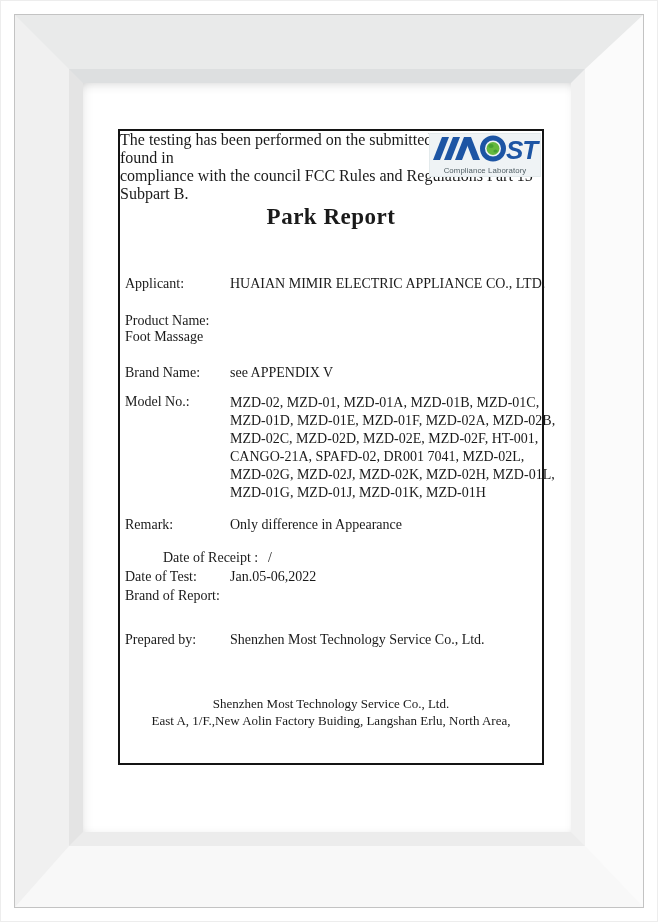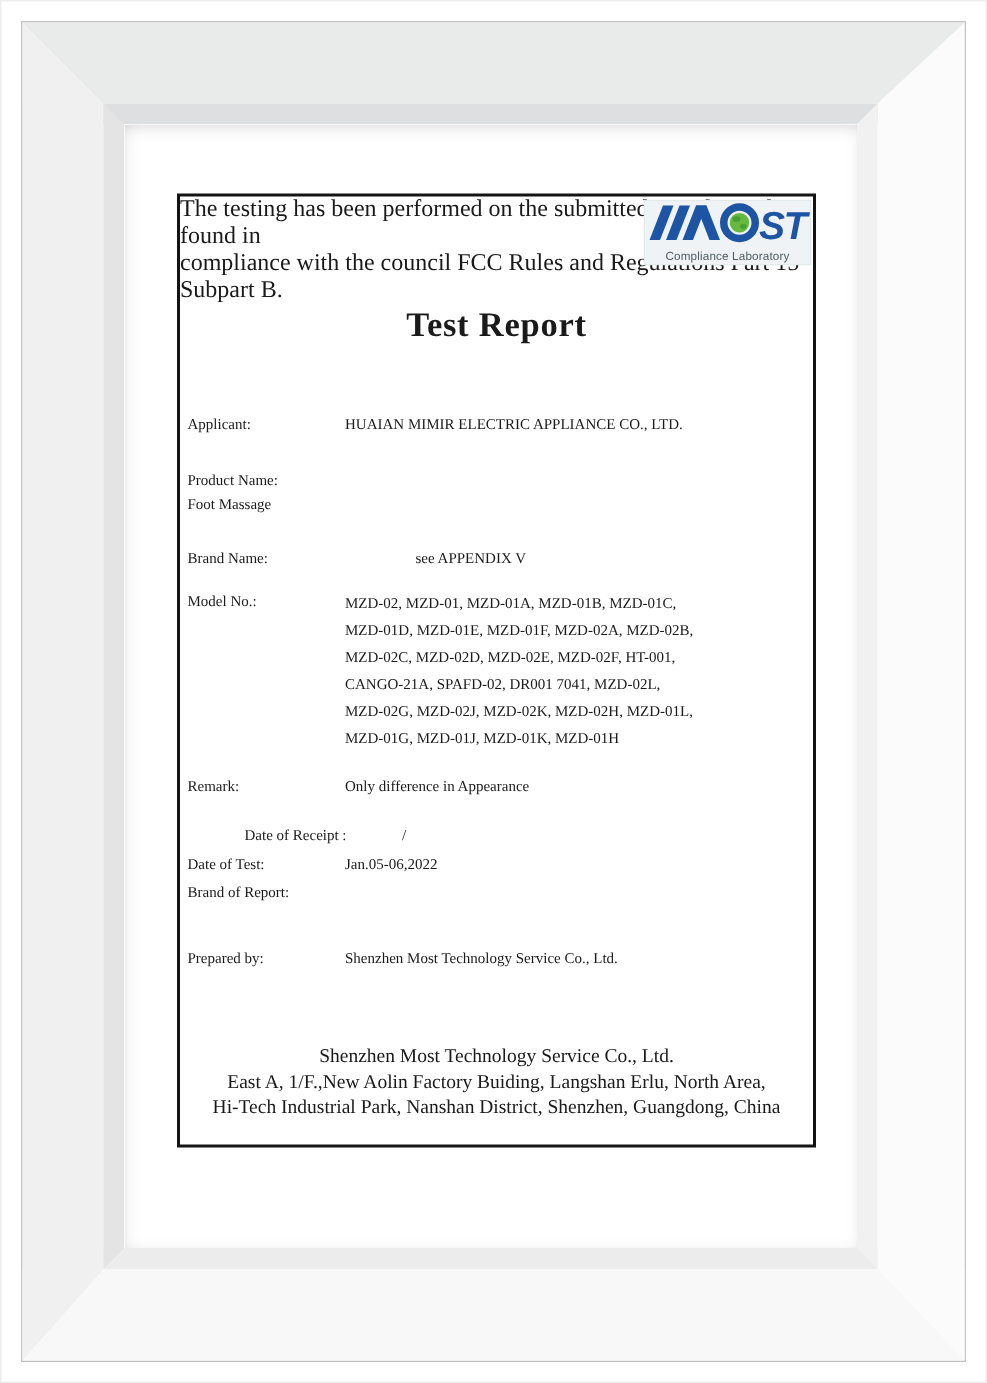--- a/index.html
+++ b/index.html
@@ -77,27 +77,27 @@
     line-height: 28px;
     font-weight: bold;
     letter-spacing: 0.5px;
   }
 
   .fields {
     position: absolute;
     top: 145px;
     left: 5px;
     right: 4px;
-    font-size: 10px;
+    font-size: 14px;
   }
   .row { display: flex; line-height: 16px; white-space: nowrap; }
   .row .label { width: 105px; flex-shrink: 0; }
   .row .value { flex: 1; }
   .row-product  { margin-top: 21px; flex-direction: column; }
-  .row-brand    { margin-top: 20px; gap: 47px; }
+  .row-brand    { margin-top: 20px; }
   .row-model    { margin-top: 13px; }
   .row-model .value div { line-height: 18px; }
   .row-remark   { margin-top: 15px; }
   .row-receipt  { margin-top: 15px; margin-left: 38px; }
   .row-receipt, .row-test, .row-reportdate { line-height: 19px; }
   .row-prepared { margin-top: 27px; }
 
   .statement {
     position: absolute;
     top: 511px;
@@ -143,21 +143,21 @@
               <g>
                 <circle cx="64" cy="15.5" r="10.5" fill="none" stroke-width="5" stroke="#1d55a4"></circle>
                 <circle cx="64" cy="15.5" r="6.5" fill="#66b83e"></circle>
                 <ellipse cx="62" cy="13" rx="2.6" ry="1.9" fill="#46a031"></ellipse>
                 <ellipse cx="66.5" cy="18" rx="2.1" ry="1.6" fill="#46a031"></ellipse>
               </g>
               <text x="77" y="26" font-family="Liberation Sans, sans-serif" font-size="26" font-weight="bold" font-style="italic" letter-spacing="-1" fill="#1d55a4">ST</text>
               <text x="56" y="40" text-anchor="middle" font-family="Liberation Sans, sans-serif" font-size="7.8" letter-spacing="0.1" fill="#4f5d63">Compliance Laboratory</text>
             </svg>
 
-            <h1 class="doc-title">Test Report</h1>
+            <h1 class="doc-title">Park Report</h1>
 
             <div class="fields">
 
               <div class="row row-applicant">
                 <span class="label">Applicant:</span>
                 <span class="value">HUAIAN MIMIR ELECTRIC APPLIANCE CO., LTD.</span>
               </div>
 
               <div class="row row-product">
                 <span class="label">Product Name:</span>
@@ -209,21 +209,20 @@
 
             <p class="statement">
               </p>
               <div>The testing has been performed on the submitted samples and found in</div>
               <div>compliance with the council FCC Rules and Regulations Part 15 Subpart B.</div>
             <p></p>
 
             <div class="lab-address">
               <div>Shenzhen Most Technology Service Co., Ltd.</div>
               <div>East A, 1/F.,New Aolin Factory Buiding, Langshan Erlu, North Area,</div>
-              <div>Hi-Tech Industrial Park, Nanshan District, Shenzhen, Guangdong, China</div>
             </div>
 
           </div>
 
         </div>
       </div>
     </div>
   </div>
 </div>
 

